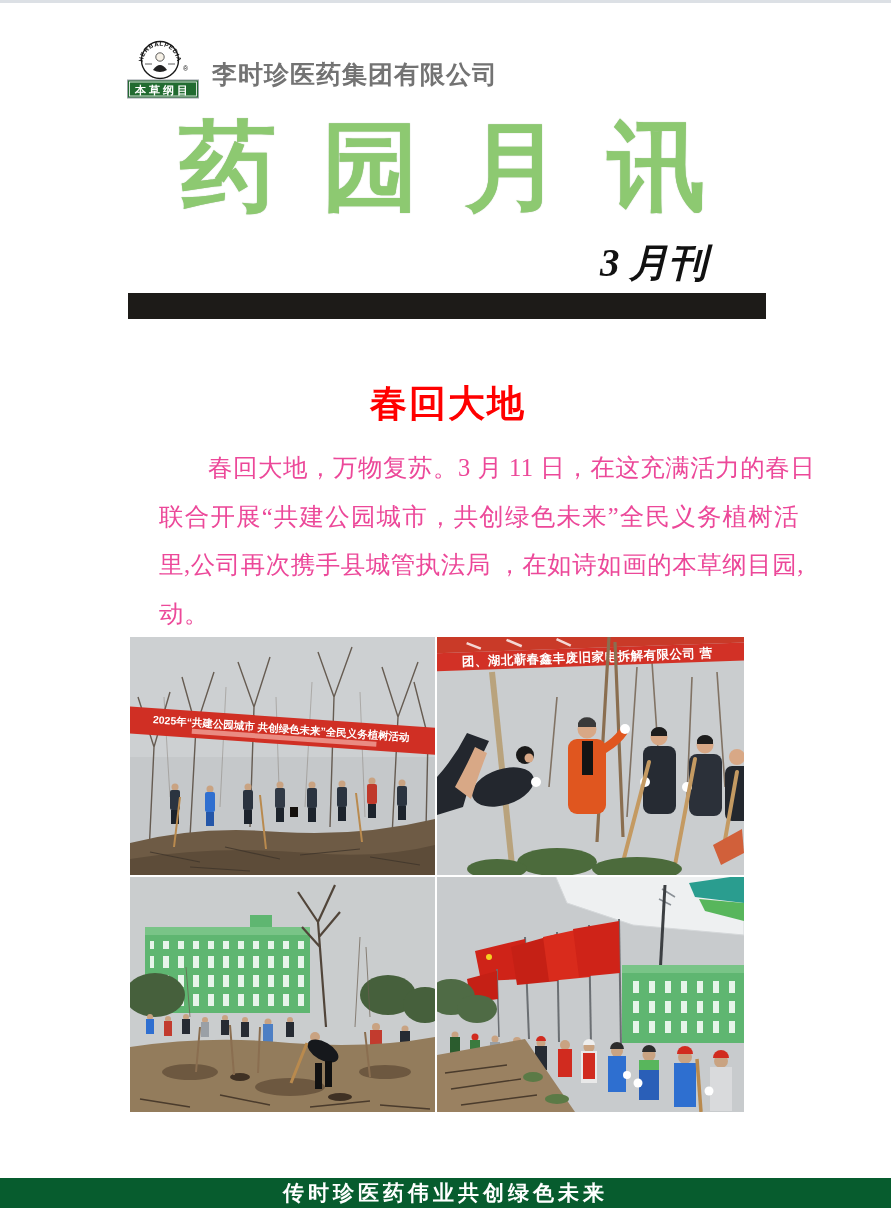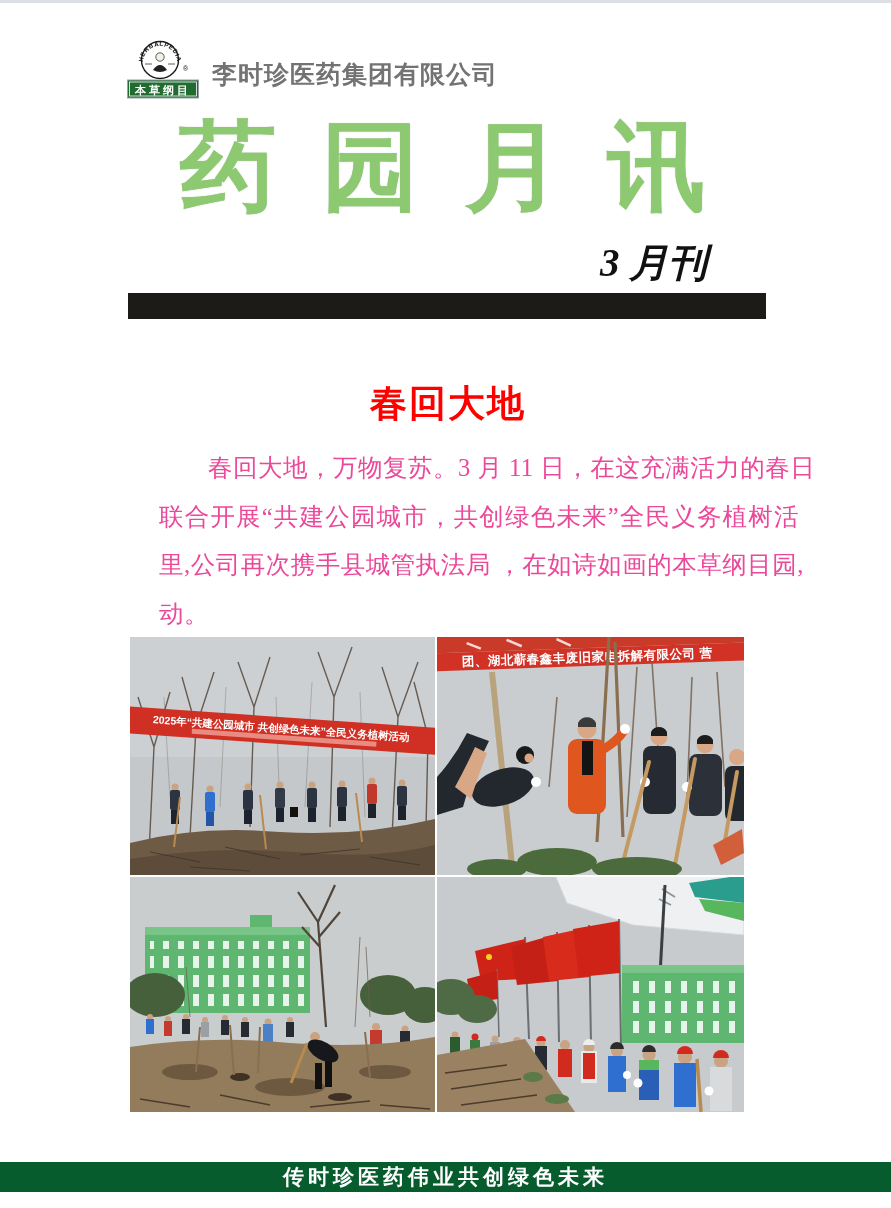--- a/index.html
+++ b/index.html
@@ -35,21 +35,21 @@
   .body-line.indent{text-indent:2em;}
   .body-line.last{text-align-last:left;}
 
   
   .photo-grid{position:absolute;left:130px;top:637px;display:grid;
     grid-template-columns:305px 307px;grid-template-rows:238px 235px;gap:2px;}
   .photo{overflow:hidden;background:#c5c8ca;}
   .photo svg{display:block;}
 
   
-  .footer-bar{position:absolute;left:0;bottom:16px;width:100%;height:30px;background:#075c2e;
+  .footer-bar{position:absolute;left:0;bottom:0;width:100%;height:30px;background:#075c2e;
     display:flex;align-items:center;justify-content:center;}
   .footer-slogan{font-family:"Liberation Serif","DejaVu Serif",serif;
     font-size:21px;font-weight:800;color:#fff;letter-spacing:4px;white-space:nowrap;}
 </style>
 </head>
 <body>
 
 <div class="page">
   <div class="top-edge"></div>
 

